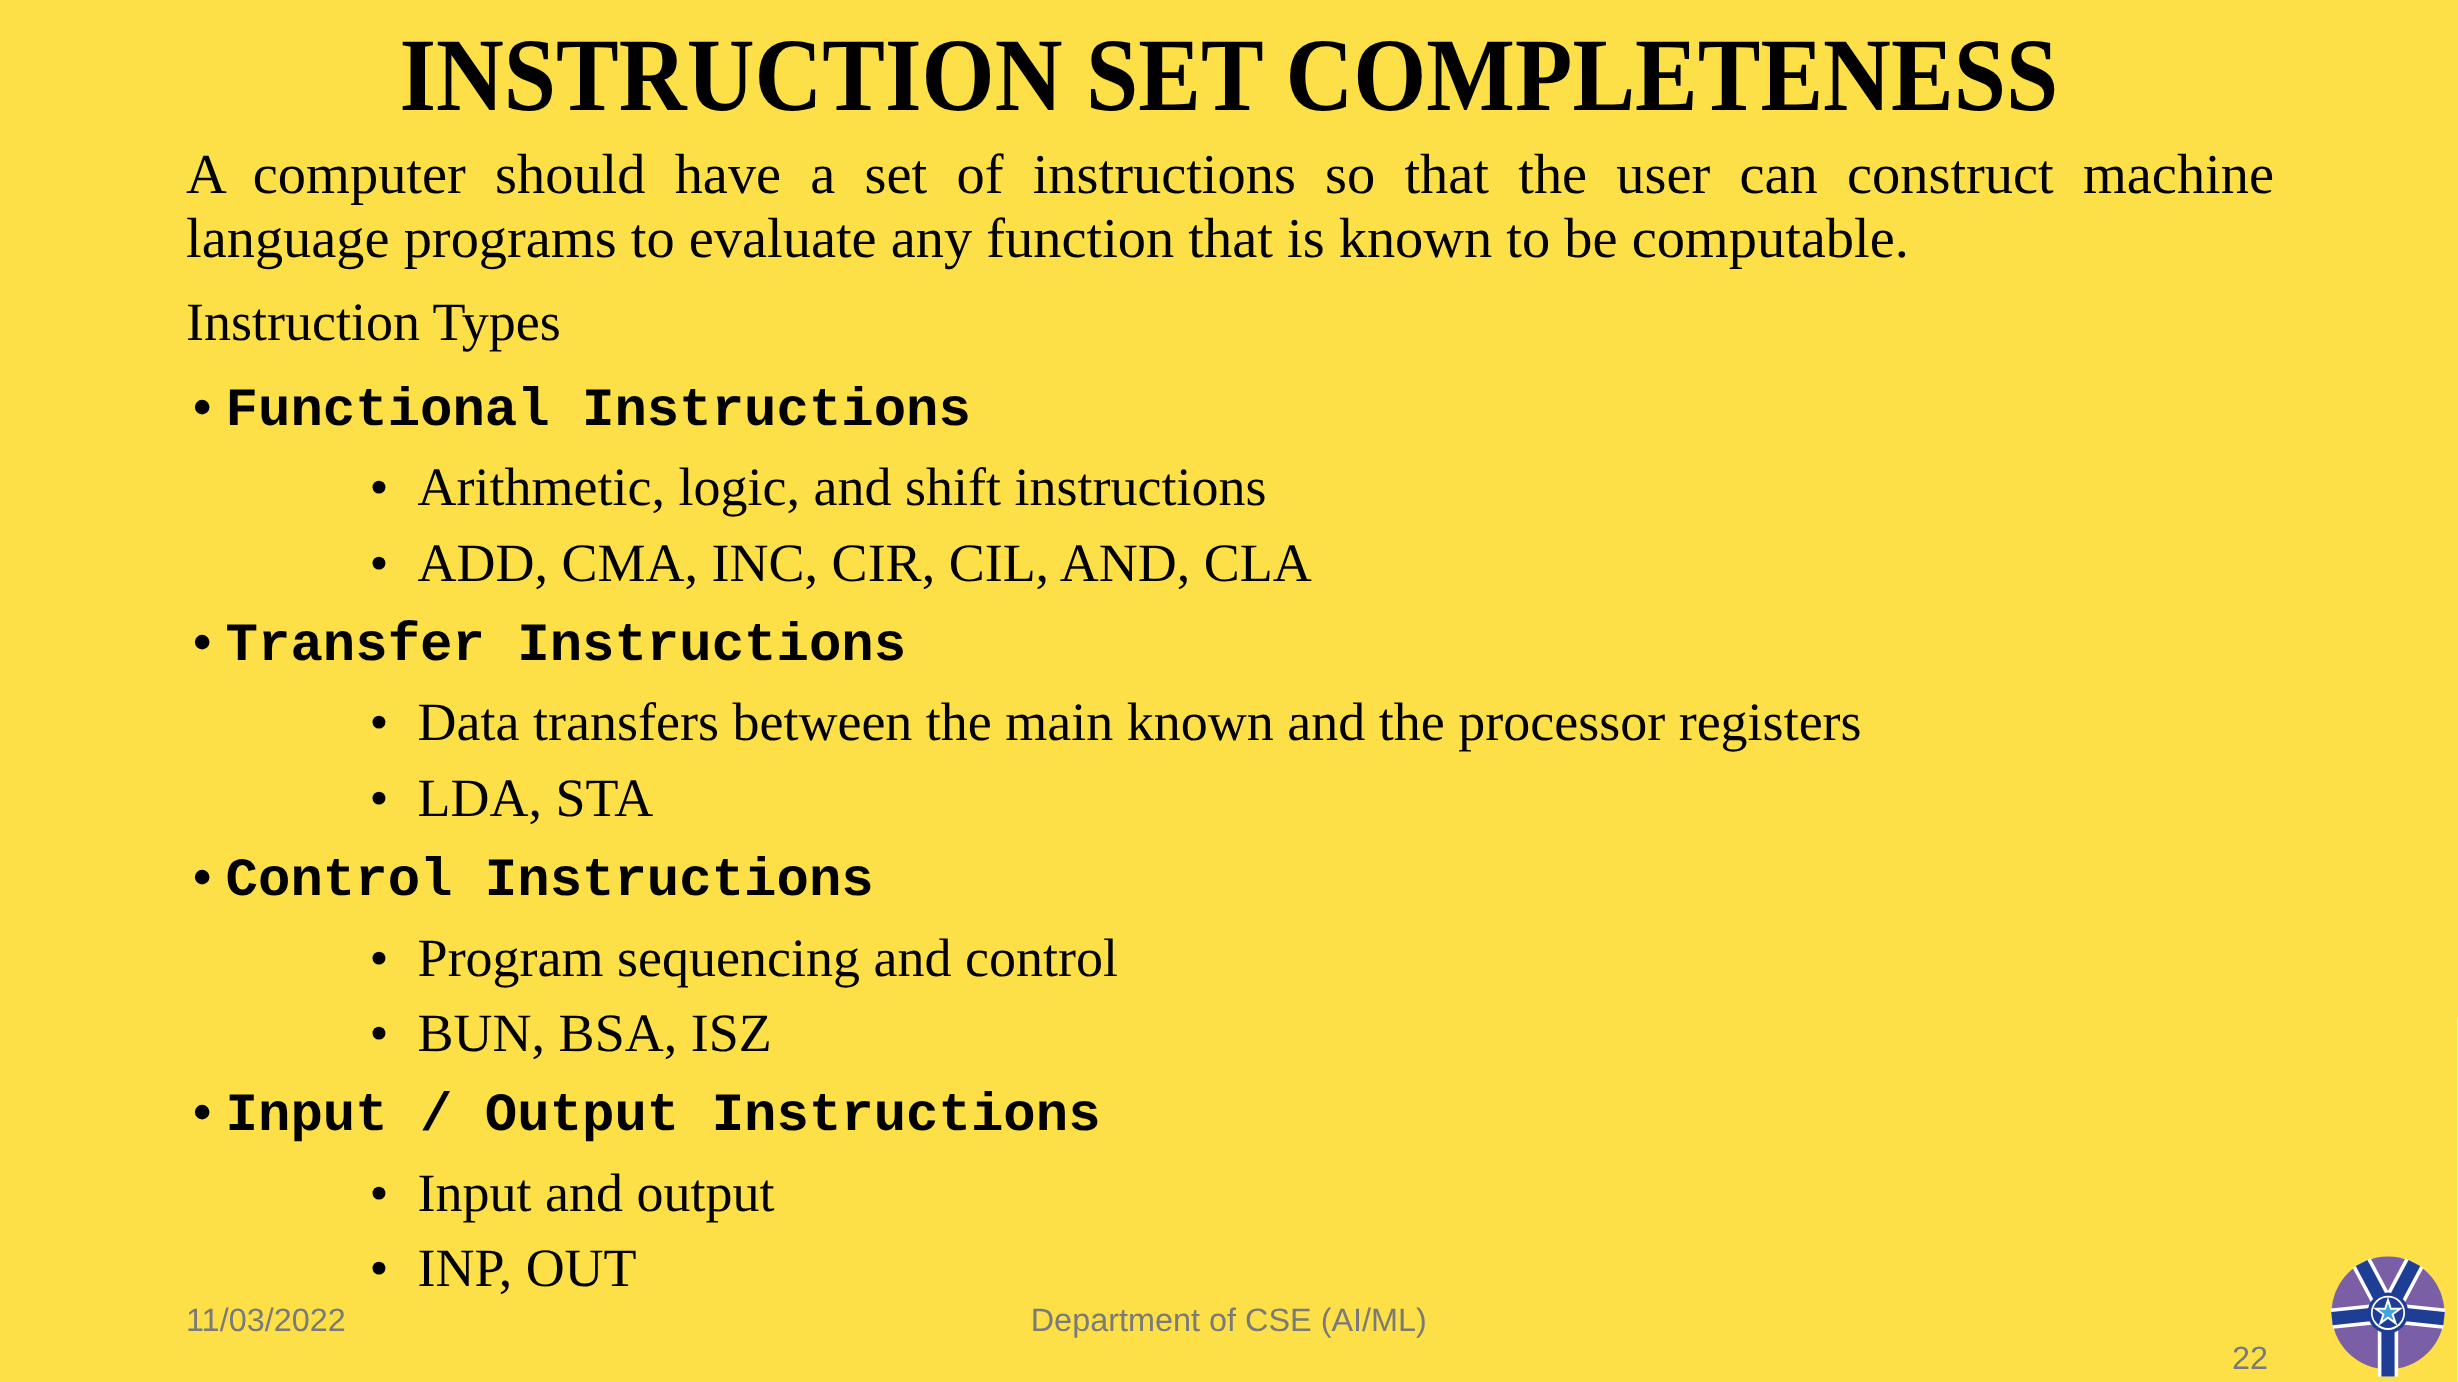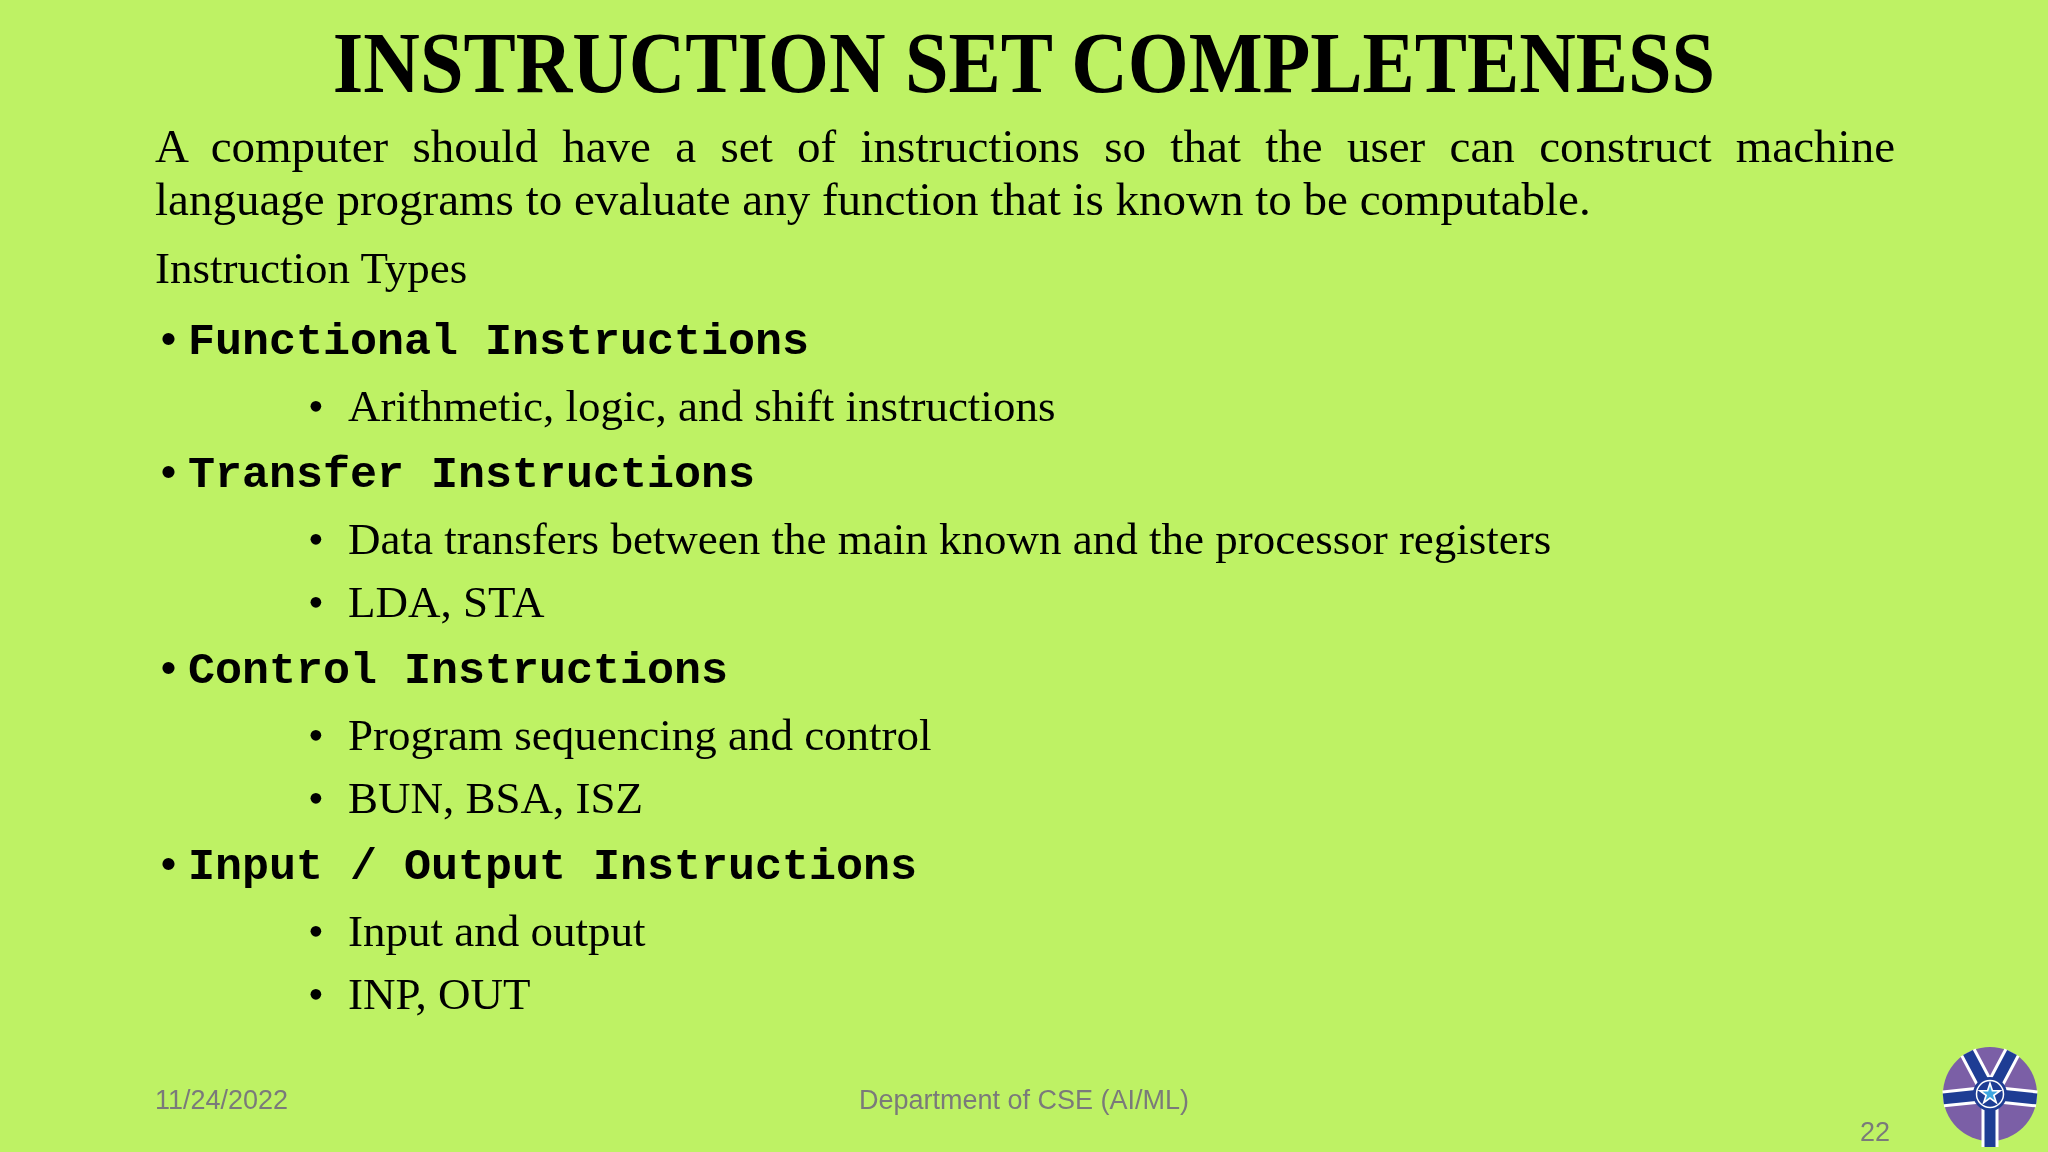--- a/index.html
+++ b/index.html
@@ -1,20 +1,20 @@
 <!DOCTYPE html>
 <html><head>
 <meta charset="utf-8">
 <style>
   html, body { margin: 0; padding: 0; background: #ffffff; }
   .slide {
     position: relative;
     width: 2048px;
     height: 1152px;
-    background: #bef264;
+    background: #fde047;
     overflow: hidden;
     font-family: "Liberation Serif", serif;
     color: #000000;
   }
   .title {
     position: absolute;
     top: 19px;
     left: 0;
     width: 2048px;
     margin: 0;
@@ -93,20 +93,23 @@
 
   <div class="content">
     <div class="row heading">Instruction Types</div>
 
     <div class="row l1">
       <span class="bullet">•</span><span>Functional Instructions</span>
     </div>
     <div class="row l2">
       <span class="bullet">•</span><span>Arithmetic, logic, and shift instructions</span>
     </div>
+    <div class="row l2">
+      <span class="bullet">•</span><span>ADD, CMA, INC, CIR, CIL, AND, CLA</span>
+    </div>
 
     <div class="row l1">
       <span class="bullet">•</span><span>Transfer Instructions</span>
     </div>
     <div class="row l2">
       <span class="bullet">•</span><span>Data transfers between the main known and the processor registers</span>
     </div>
     <div class="row l2">
       <span class="bullet">•</span><span>LDA, STA</span>
     </div>
@@ -126,21 +129,21 @@
     </div>
     <div class="row l2">
       <span class="bullet">•</span><span>Input and output</span>
     </div>
     <div class="row l2">
       <span class="bullet">•</span><span>INP, OUT</span>
     </div>
   </div>
 
   <div class="footer">
-    <span class="date">11/24/2022</span>
+    <span class="date">11/03/2022</span>
     <span class="dept">Department of CSE (AI/ML)</span>
     <span class="pagenum">22</span>
   </div>
 
   <svg class="logo" viewBox="-52 -52 104 110" xmlns="http://www.w3.org/2000/svg">
     <circle cx="0" cy="0" r="47" fill="#7b5fa6"></circle>
     <g stroke="#ffffff" stroke-width="17">
       <line x1="0" y1="0" x2="22" y2="-41.5"></line>
       <line x1="0" y1="0" x2="-22" y2="-41.5"></line>
       <line x1="0" y1="0" x2="-46.7" y2="4.9"></line>

